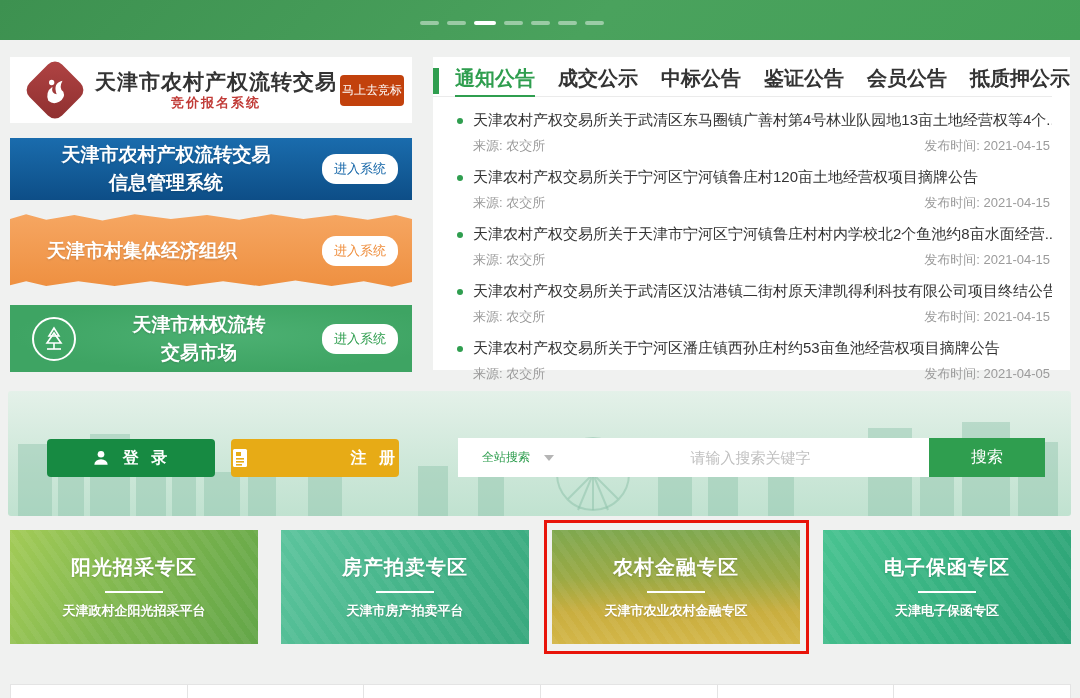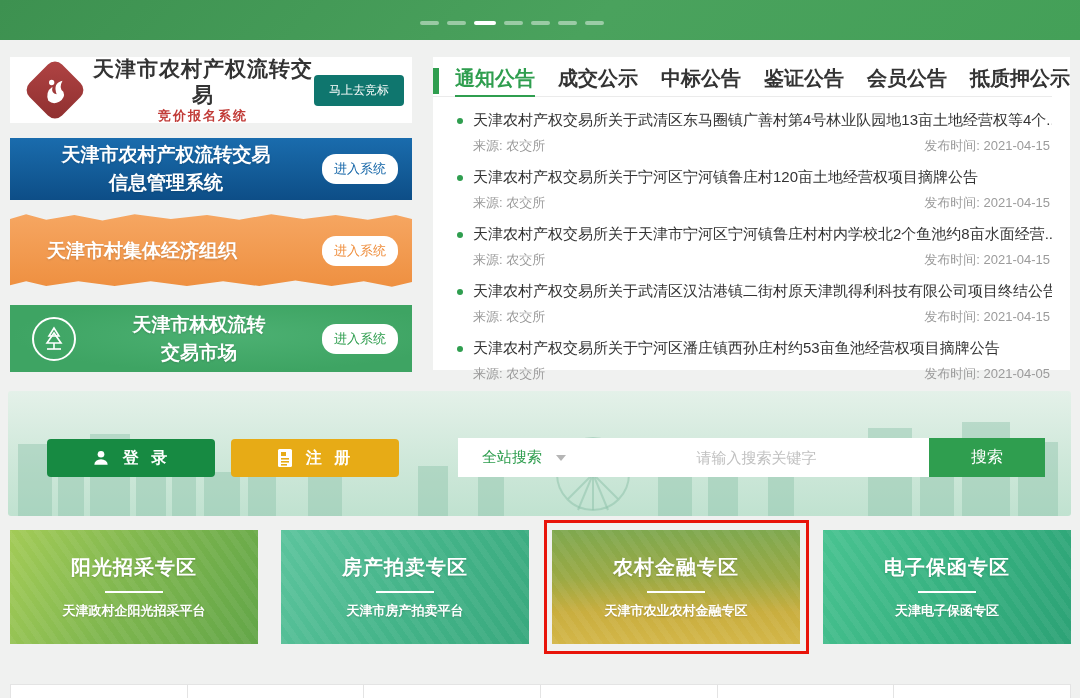--- a/index.html
+++ b/index.html
@@ -16,22 +16,22 @@
 
   
   .logo-card { position:absolute; left:10px; top:57px; width:402px; height:66px; background:#fff;
     display:flex; align-items:center; padding:0 8px 0 14px; }
   .logo-diamond { width:46px; height:46px; border-radius:10px; transform:rotate(45deg);
     background:linear-gradient(135deg,#b14444,#8e2f2f); position:relative; flex:0 0 auto; margin:0 14px 0 8px; }
   .logo-diamond svg { position:absolute; left:50%; top:50%; transform:translate(-50%,-50%) rotate(-45deg); }
   .logo-titles { flex:1; text-align:center; line-height:1.25; }
   .logo-title { font-size:21px; font-weight:bold; color:#333; letter-spacing:1px; }
   .logo-sub { font-size:13px; font-weight:bold; color:#c13b37; letter-spacing:2px; }
-  .bid-btn { flex:0 0 auto; background:#0f766e; color:#fff; font-size:12px; border:none; border-radius:4px;
-    padding:7px 15px; cursor:pointer; }
+  .bid-btn { flex:0 0 auto; background:#c2410c; color:#fff; font-size:12px; border:none; border-radius:4px;
+    padding:7px 2px; cursor:pointer; }
 
   .sbanner { position:absolute; left:10px; width:402px; display:flex; align-items:center; color:#fff; }
   .sbanner .btxt { flex:1; text-align:center; font-weight:bold; font-size:19px; line-height:1.45;
     text-shadow:0 1px 2px rgba(0,0,0,.15); }
   .pill { flex:0 0 auto; margin-right:14px; border-radius:14px; font-size:13px; padding:6px 12px;
     border:none; cursor:pointer; background:#fff; }
   .b-blue { top:138px; height:62px; background:linear-gradient(180deg,#1a6cad,#0d4e87); }
   .b-blue .pill { color:#1566a8; }
   .b-orange { top:211px; height:79px; background:linear-gradient(180deg,#f6a763,#ee8f3f);
     clip-path:polygon(0% 10%,4% 4%,9% 11%,16% 5%,23% 12%,31% 4%,40% 10%,49% 5%,57% 11%,65% 4%,73% 10%,81% 5%,89% 11%,96% 5%,100% 10%,100% 90%,95% 96%,88% 89%,80% 95%,71% 88%,62% 95%,53% 89%,44% 95%,35% 89%,26% 95%,17% 89%,9% 95%,4% 89%,0% 94%);gap:48px; }
@@ -57,25 +57,25 @@
   .news-meta { display:flex; justify-content:space-between; font-size:13px; color:#9b9b9b; padding:7px 2px 0 16px; }
 
   
   .hero { position:absolute; left:8px; top:391px; width:1063px; height:125px; border-radius:3px; overflow:hidden;
     background:linear-gradient(180deg,#e4f1e9 0%,#cfe8da 55%,#c0e2d0 100%); }
   .hero svg.sky { position:absolute; left:0; bottom:0; width:100%; height:100px; }
   .hero-btn { position:absolute; top:48px; height:38px; width:168px; border:none; border-radius:4px;
     color:#fff; font-size:16px; font-weight:bold; letter-spacing:4px; cursor:pointer;
     display:flex; align-items:center; justify-content:center; gap:12px; }
   .login-btn { left:39px; background:#178a42; }
-  .register-btn { left:223px; background:#e7ab16; }
+  .register-btn { left:223px; background:#e7ab16;justify-content:space-between; }
   .searchbar { position:absolute; left:450px; top:47px; width:471px; height:39px; background:#fff;
     display:flex; align-items:center; }
   .scope { display:flex; align-items:center; gap:14px; padding:0 18px 0 24px; cursor:pointer; flex:0 0 auto; }
-  .scope-label { font-size:15px; color:#2f9e4f; }
+  .scope-label { font-size:12px; color:#2f9e4f; }
   .chev-down { width:0; height:0; border-top:6px solid #b5b5b5; border-left:5px solid transparent; border-right:5px solid transparent; }
   .search-input { flex:1; border:none; outline:none; font-size:15px; color:#333; text-align:center; height:100%; }
   .search-input::placeholder { color:#c0c0c0; }
   .search-btn { position:absolute; left:921px; top:47px; width:116px; height:39px; border:none;
     background:#2f9e4f; color:#fff; font-size:16px; cursor:pointer; }
 
   
   .zone { position:absolute; top:530px; width:248px; height:114px; cursor:pointer; color:#fff;
     display:flex; flex-direction:column; align-items:center; justify-content:center; }
   .zone::after { content:""; position:absolute; inset:0;

